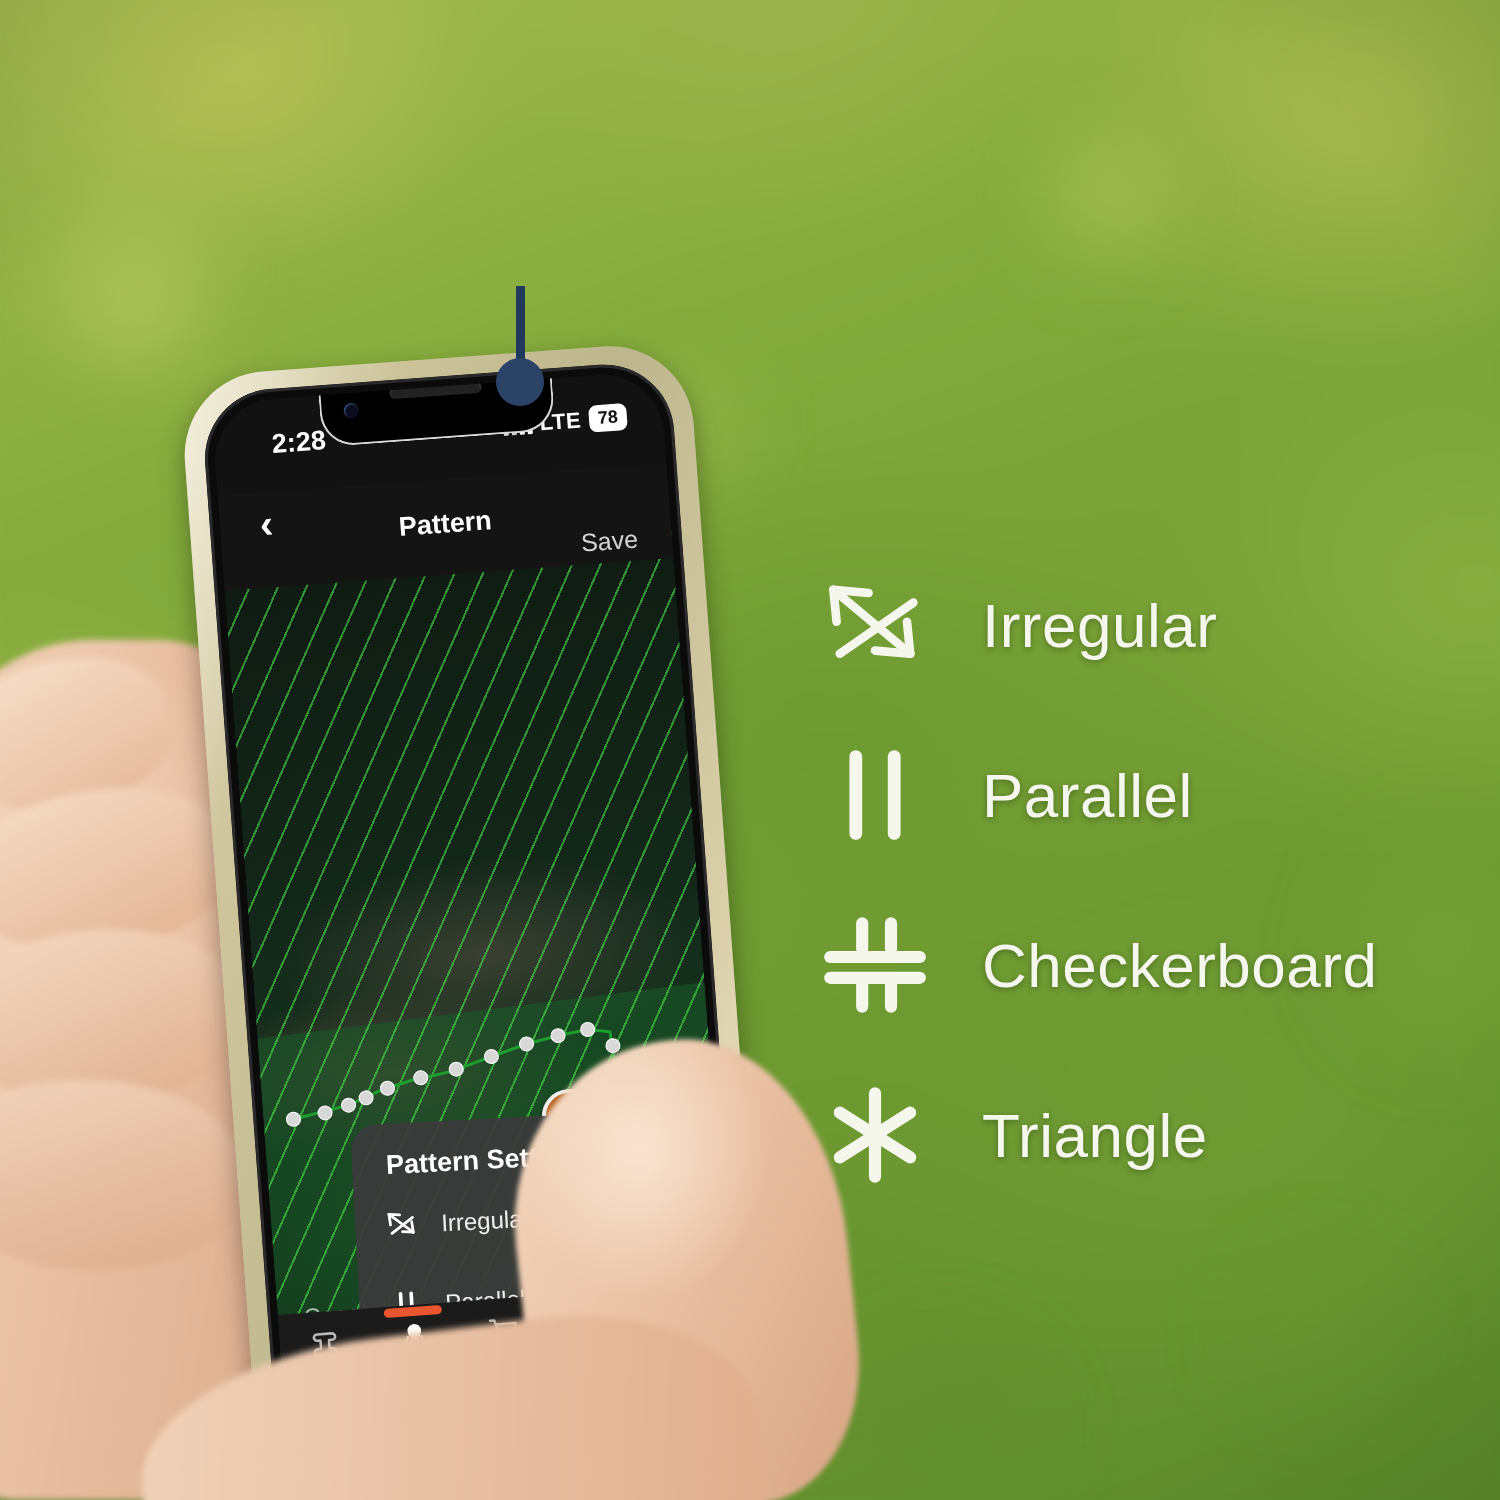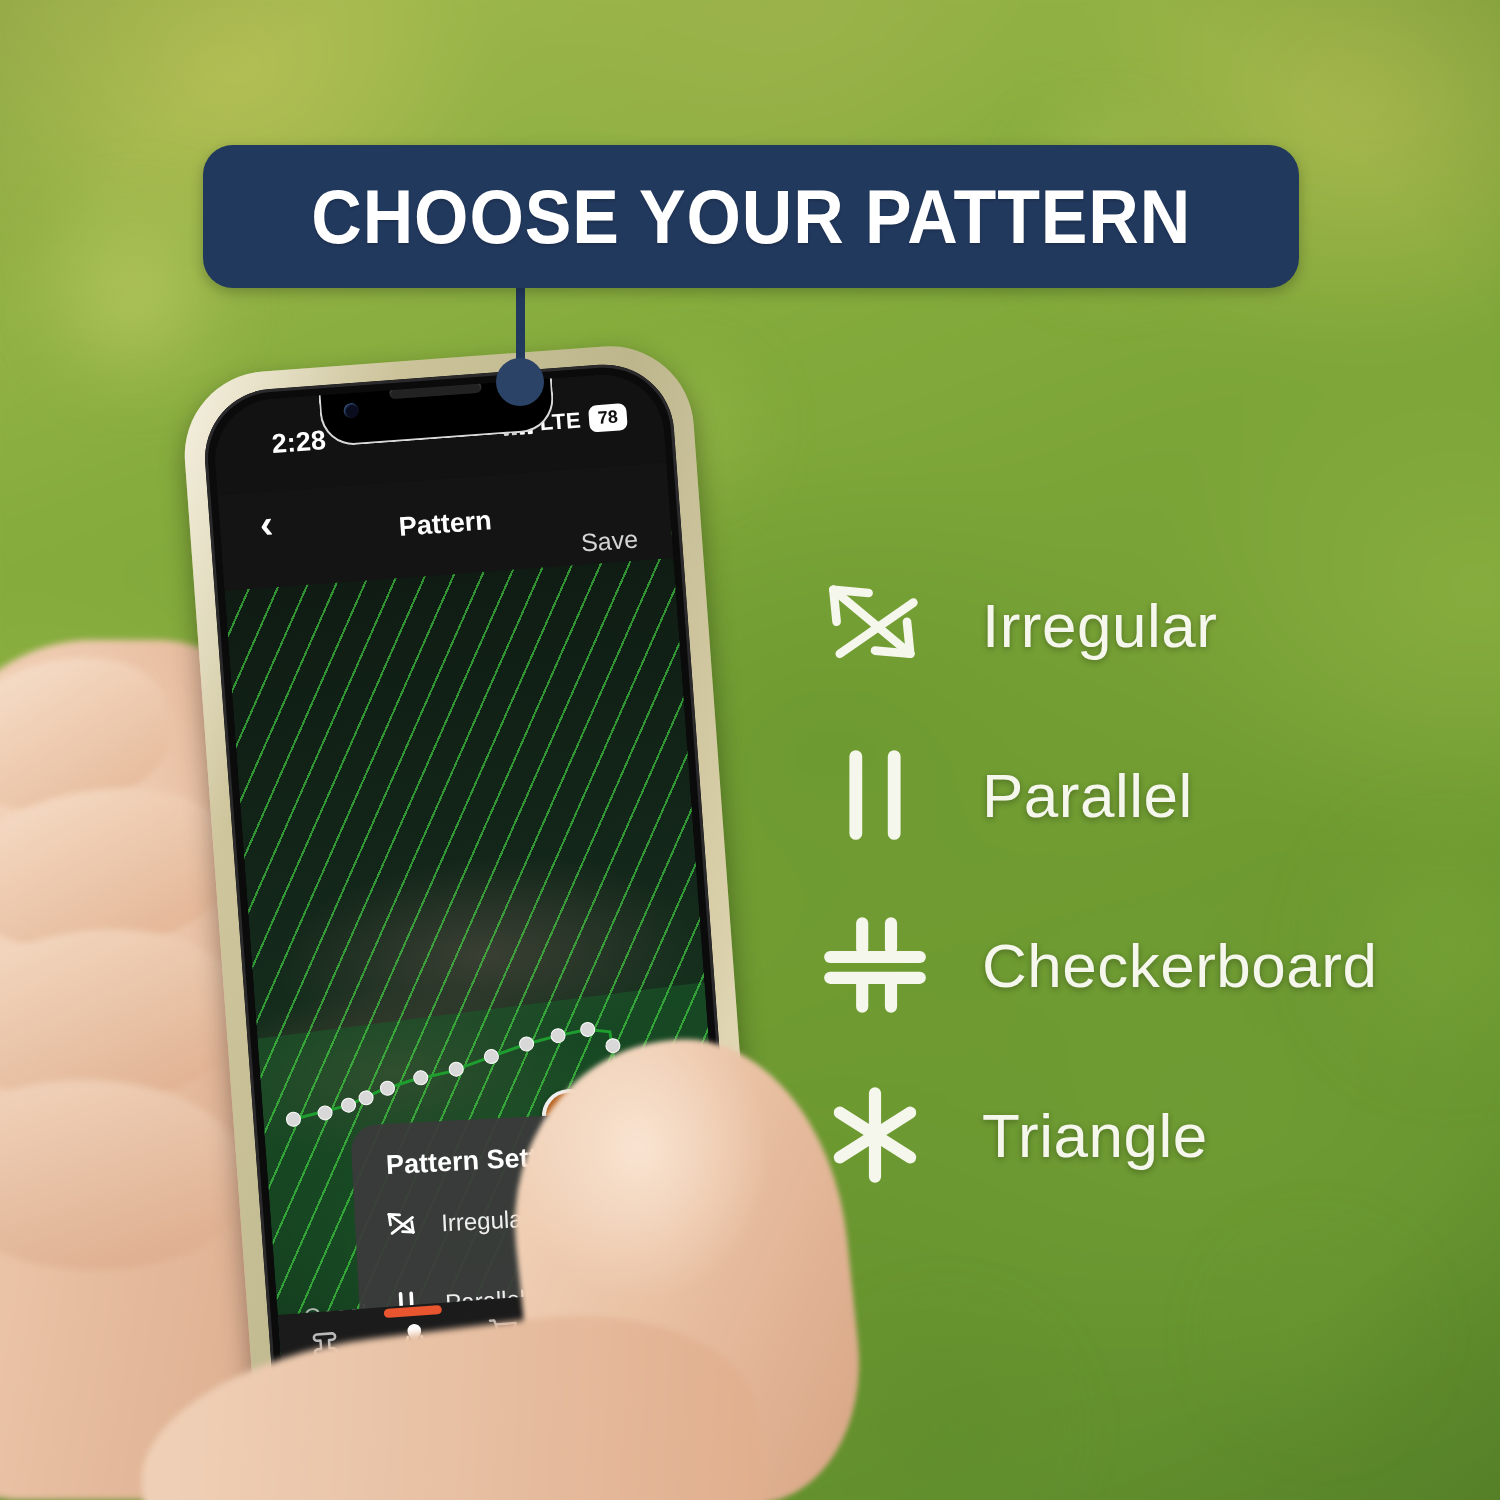--- a/index.html
+++ b/index.html
@@ -398,23 +398,20 @@
       </div>
 
     </div>
   </div>
 
   <div class="hand" id="thumb"></div>
   <div class="hand" id="lowerhand"></div>
 
   <div id="pointer-line"></div>
   <div id="pointer-dot"></div>
-  <div id="banner">
-    <div class="txt">CHOOSE YOUR PATTERN</div>
-  </div>
 
   <div id="legend">
 
     <div class="lrow">
       <span class="licon">
         <svg viewBox="0 0 32 30" width="104" height="96">
           <g fill="none" stroke="#f6f7ec" stroke-width="2.7" stroke-linecap="round" stroke-linejoin="round">
             <path d="M3 4 L27 24"></path>
               <path d="M28 8 L5 24"></path>
             <path d="M3 4 L14 5"></path>

